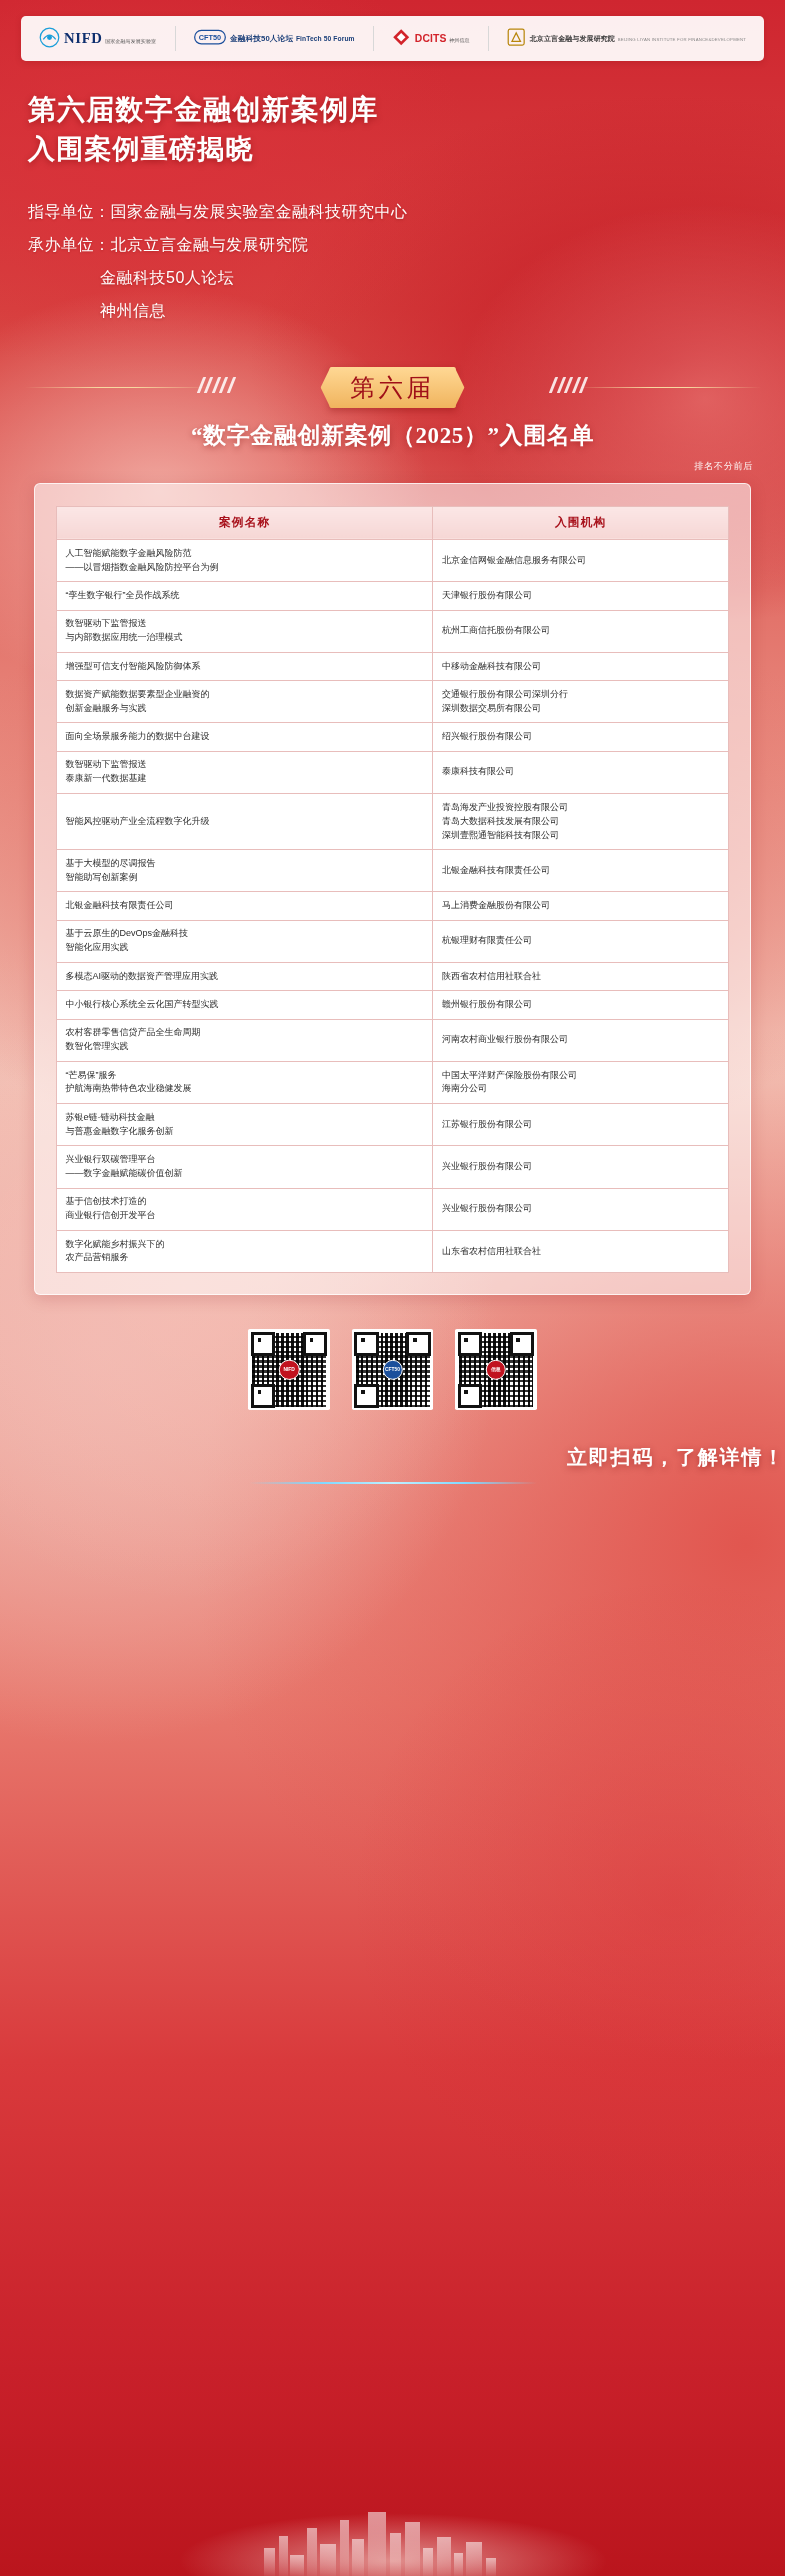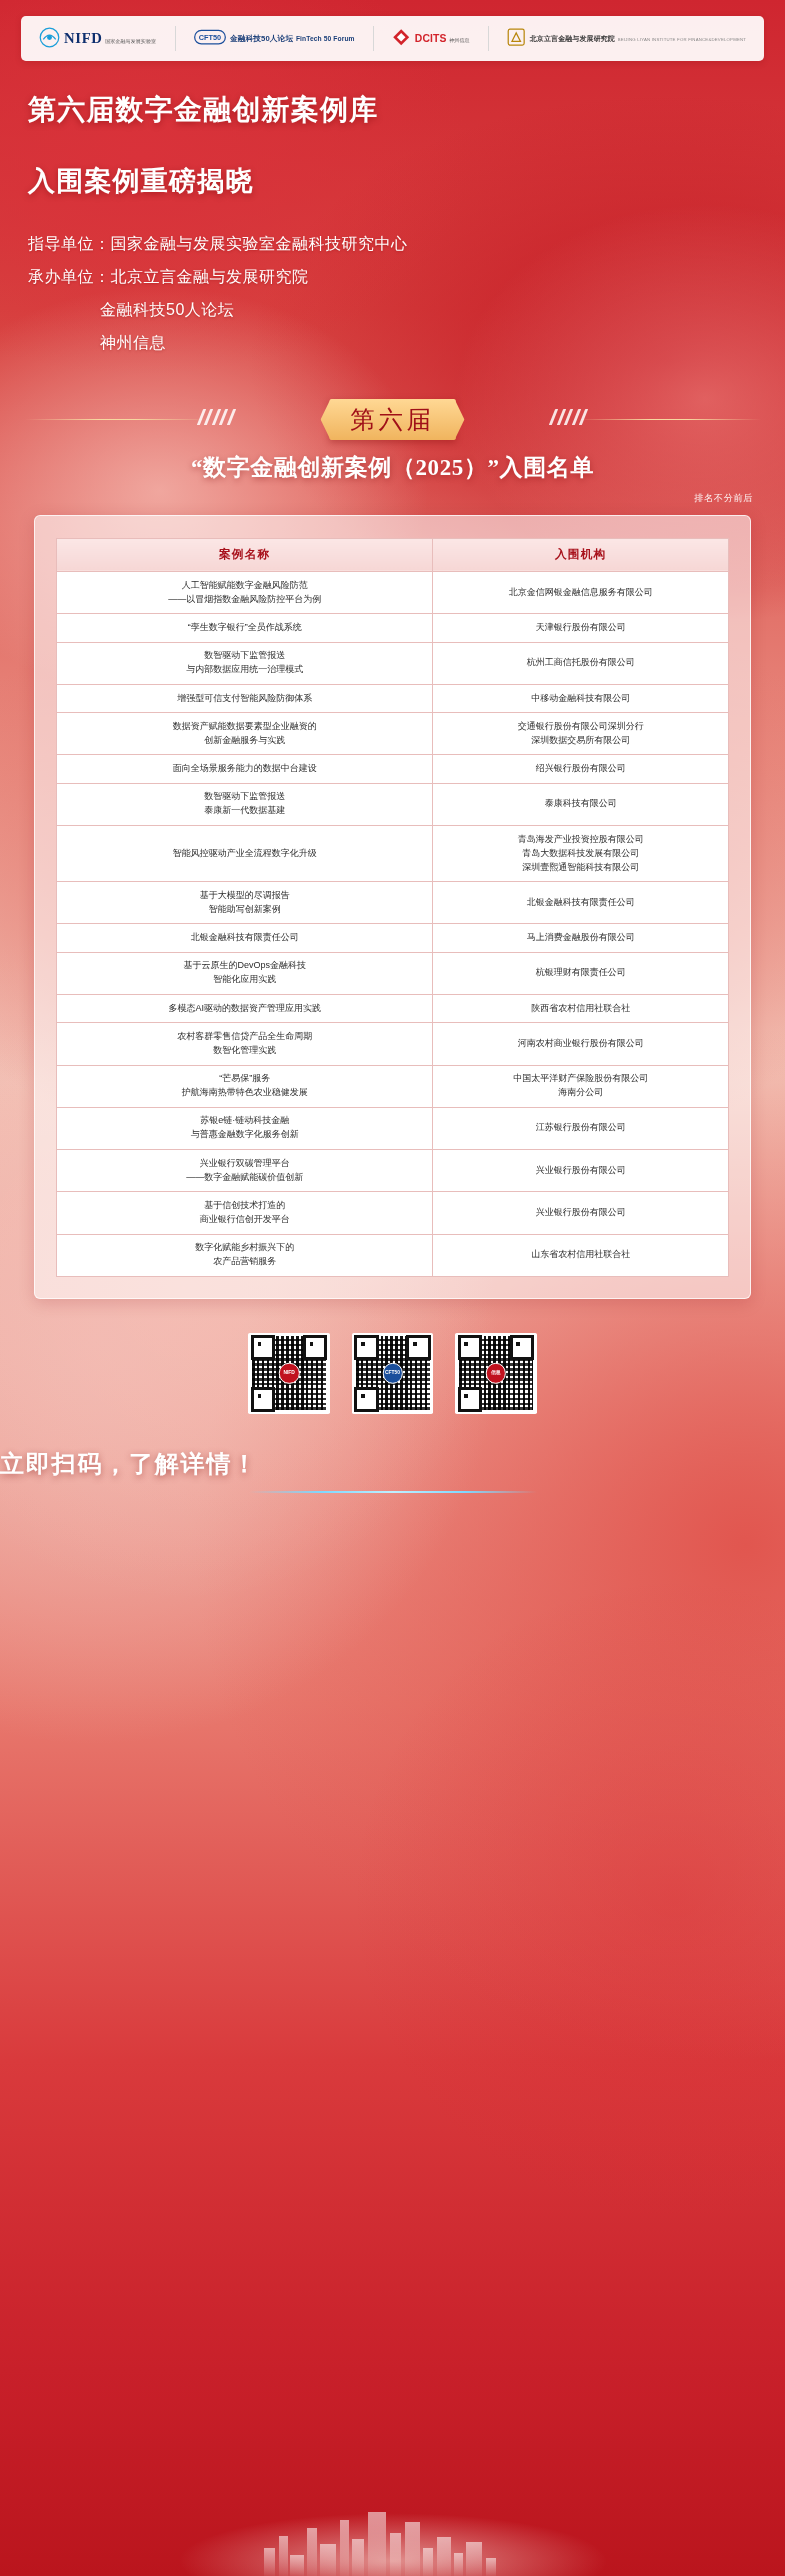--- a/index.html
+++ b/index.html
@@ -52,21 +52,21 @@
   .headline{position:relative;margin:29.4px 0 0 28px;}
   .headline .ln{
     font-family:"Liberation Serif","DejaVu Serif",serif;
     font-weight:bold;
     font-size:28px;
     color:#ffffff;
     letter-spacing:1.2px;
     text-shadow:0 1.8px 6.1px rgba(110,0,0,.45);
     line-height:1.42;
   }
-  .headline .ln2{font-size:27px;margin-top:32px;}
+  .headline .ln2{font-size:27px;}
 
   
   .orgblock{position:relative;margin:28px 0 0 28px;color:#ffffff;}
   .orgrow{font-size:16px;letter-spacing:0.5px;line-height:2.05;text-shadow:0 0.6px 2.5px rgba(120,0,0,.35);}
   .orgrow .lbl{opacity:.98;}
   .orgrow.indent{padding-left:72px;}
 
   
   .banner{position:relative;margin-top:36px;height:47px;}
   .banner .rule{
@@ -107,21 +107,20 @@
   }
 
   
   .card{
     position:relative;margin:9.8px 34px 0 34px;
     background:rgba(255,255,255,.55);
     border:0.6px solid rgba(255,255,255,.75);
     border-radius:6.1px;
     padding:22px 21px 21px 21px;
     box-shadow:0 3.7px 16px rgba(140,10,20,.18);
-    text-align:center;
   }
   table{width:100%;border-collapse:collapse;background:#ffffff;}
   thead th{
     background:linear-gradient(180deg,#fbe7e6,#f6d7d5);
     color:#a8121c;
     font-size:11.7px;font-weight:bold;letter-spacing:1.2px;
     padding:8.6px 4.9px;
     border:0.6px solid #e8bdbb;
   }
   tbody td{
@@ -151,23 +150,23 @@
   .qr .badge{
     position:absolute;left:50%;top:50%;transform:translate(-50%,-50%);
     width:18.4px;height:18.4px;border-radius:50%;background:#ffffff;
     border:1.2px solid #fff;display:flex;align-items:center;justify-content:center;
     font-size:4.9px;font-weight:bold;color:#c1121f;overflow:hidden;text-align:center;line-height:1;
   }
   .qr .badge.blue{background:#1b4f9c;color:#fff;font-size:4.9px;}
   .qr .badge.red{background:#c1121f;color:#fff;}
 
   .cta{
-    position:relative;text-align:left;margin-top:34px;
+    position:relative;text-align:right;margin-top:34px;
     font-family:"Liberation Serif",serif;font-weight:bold;
-    font-size:24px;color:#ffffff;letter-spacing:1.8px;
+    font-size:20px;color:#ffffff;letter-spacing:1.8px;
     text-shadow:0 1.8px 7.4px rgba(120,0,0,.45);
   }
   .ctaline{position:relative;width:288px;height:1.8px;margin:11px auto 0 auto;
     background:linear-gradient(90deg,rgba(140,220,255,0),#7fd8ff 25%,#bff0ff 50%,#7fd8ff 75%,rgba(140,220,255,0));}
 
   .skyline{position:absolute;left:0;right:0;bottom:0;height:80px;overflow:hidden;}
   .skyline .b{position:absolute;bottom:0;background:linear-gradient(180deg,rgba(255,255,255,.55),rgba(255,255,255,.05));}
   .glow{position:absolute;left:50%;bottom:-37px;transform:translateX(-50%);width:466px;height:104px;border-radius:50%;
     background:radial-gradient(ellipse at 50% 50%, rgba(255,240,230,.55) 0%, rgba(255,240,230,0) 65%);}
 </style>
@@ -391,20 +390,28 @@
             <td class="col-org">
               <span class="cell-line">杭银理财有限责任公司</span>
             </td>
           </tr>
           <tr>
             <td class="col-case">
               <span class="cell-line">多模态AI驱动的数据资产管理应用实践</span>
             </td>
             <td class="col-org">
               <span class="cell-line">陕西省农村信用社联合社</span>
+            </td>
+          </tr>
+          <tr>
+            <td class="col-case">
+              <span class="cell-line">中小银行核心系统全云化国产转型实践</span>
+            </td>
+            <td class="col-org">
+              <span class="cell-line">赣州银行股份有限公司</span>
             </td>
           </tr>
           <tr>
             <td class="col-case">
               <span class="cell-line">农村客群零售信贷产品全生命周期</span>
               <span class="cell-line">数智化管理实践</span>
             </td>
             <td class="col-org">
               <span class="cell-line">河南农村商业银行股份有限公司</span>
             </td>

